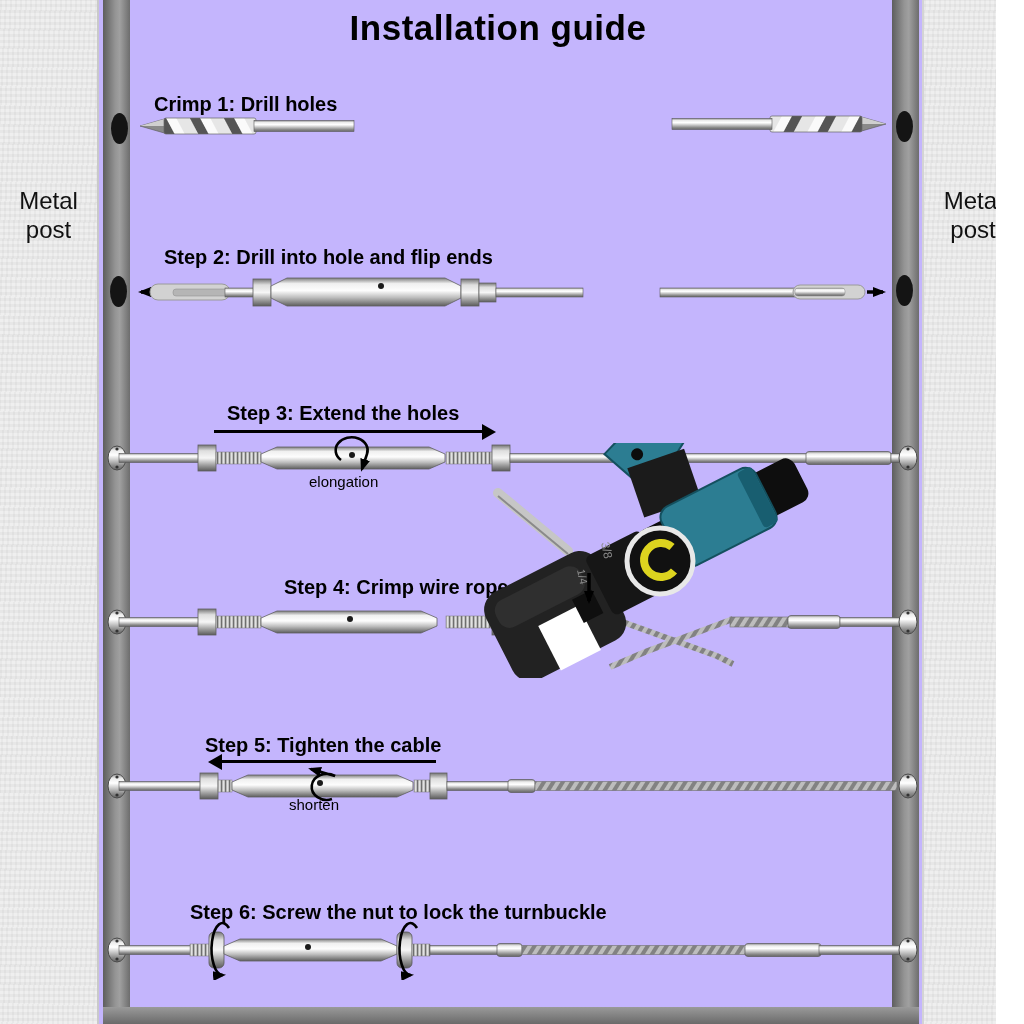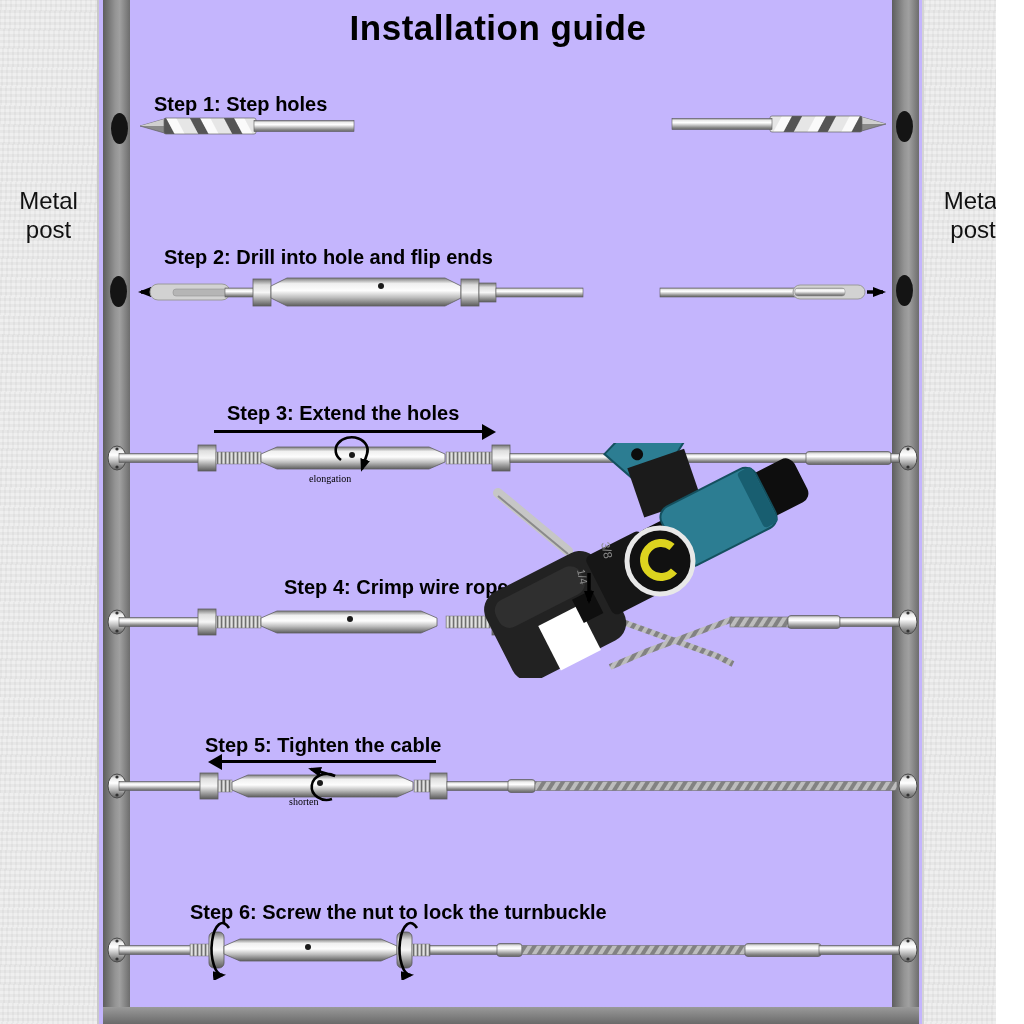--- a/index.html
+++ b/index.html
@@ -19,21 +19,21 @@
   .bar-left{left:103px;}
   .bar-right{left:892px;}
   .bottom-rail{position:absolute;left:103px;top:1007px;width:816px;height:17px;
        background:linear-gradient(to bottom,#9a9a9a,#6a6a6a);}
   .hole{position:absolute;width:17px;height:31px;background:#141414;border-radius:50%;}
   
   .page-title{position:absolute;left:0;right:0;top:8px;text-align:center;
        font-size:35px;font-weight:bold;letter-spacing:.5px;}
   .post-label{position:absolute;top:186px;text-align:center;font-size:24px;line-height:29px;color:#111;}
   .step-label{position:absolute;font-size:20px;font-weight:bold;white-space:nowrap;}
-  .annot{position:absolute;font-size:10px;white-space:nowrap;font-family:Liberation Serif, serif;}
+  .annot{position:absolute;font-size:15px;white-space:nowrap;}
   
   .harrow{position:absolute;height:0;border-top:3px solid #000;}
   .harrow.right::after{content:"";position:absolute;right:-14px;top:-9px;width:0;height:0;
        border-left:14px solid #000;border-top:8px solid transparent;border-bottom:8px solid transparent;}
   .harrow.left::before{content:"";position:absolute;left:-14px;top:-9px;width:0;height:0;
        border-right:14px solid #000;border-top:8px solid transparent;border-bottom:8px solid transparent;}
   svg{display:block;}
 </style>
 </head>
 <body>
@@ -92,21 +92,21 @@
 
   <div class="hole" style="left:111px;top:113px;"></div>
   <div class="hole" style="left:896px;top:111px;"></div>
   <div class="hole" style="left:110px;top:276px;"></div>
   <div class="hole" style="left:896px;top:275px;"></div>
 
   <div class="page-title">Installation guide</div>
   <div class="post-label" style="left:0;width:97px;">Metal post</div>
   <div class="post-label" style="left:922px;width:102px;">Metal post</div>
 
-  <div class="step-label" style="left:154px;top:93px;">Step 1: Step holes</div>
+  <div class="step-label" style="left:154px;top:93px;">Crimp 1: Drill holes</div>
   <div class="step-label" style="left:164px;top:246px;">Step 2: Drill into hole and flip ends</div>
   <div class="step-label" style="left:227px;top:402px;">Step 3: Extend the holes</div>
   <div class="step-label" style="left:284px;top:576px;">Step 4: Crimp wire rope</div>
   <div class="step-label" style="left:205px;top:734px;">Step 5: Tighten the cable</div>
   <div class="step-label" style="left:190px;top:901px;">Step 6: Screw the nut to lock the turnbuckle</div>
 
   <div class="harrow right" style="left:214px;top:430px;width:268px;"></div>
   <div class="harrow left" style="left:222px;top:760px;width:214px;"></div>
 
   <div class="annot" style="left:309px;top:473px;">elongation</div>

